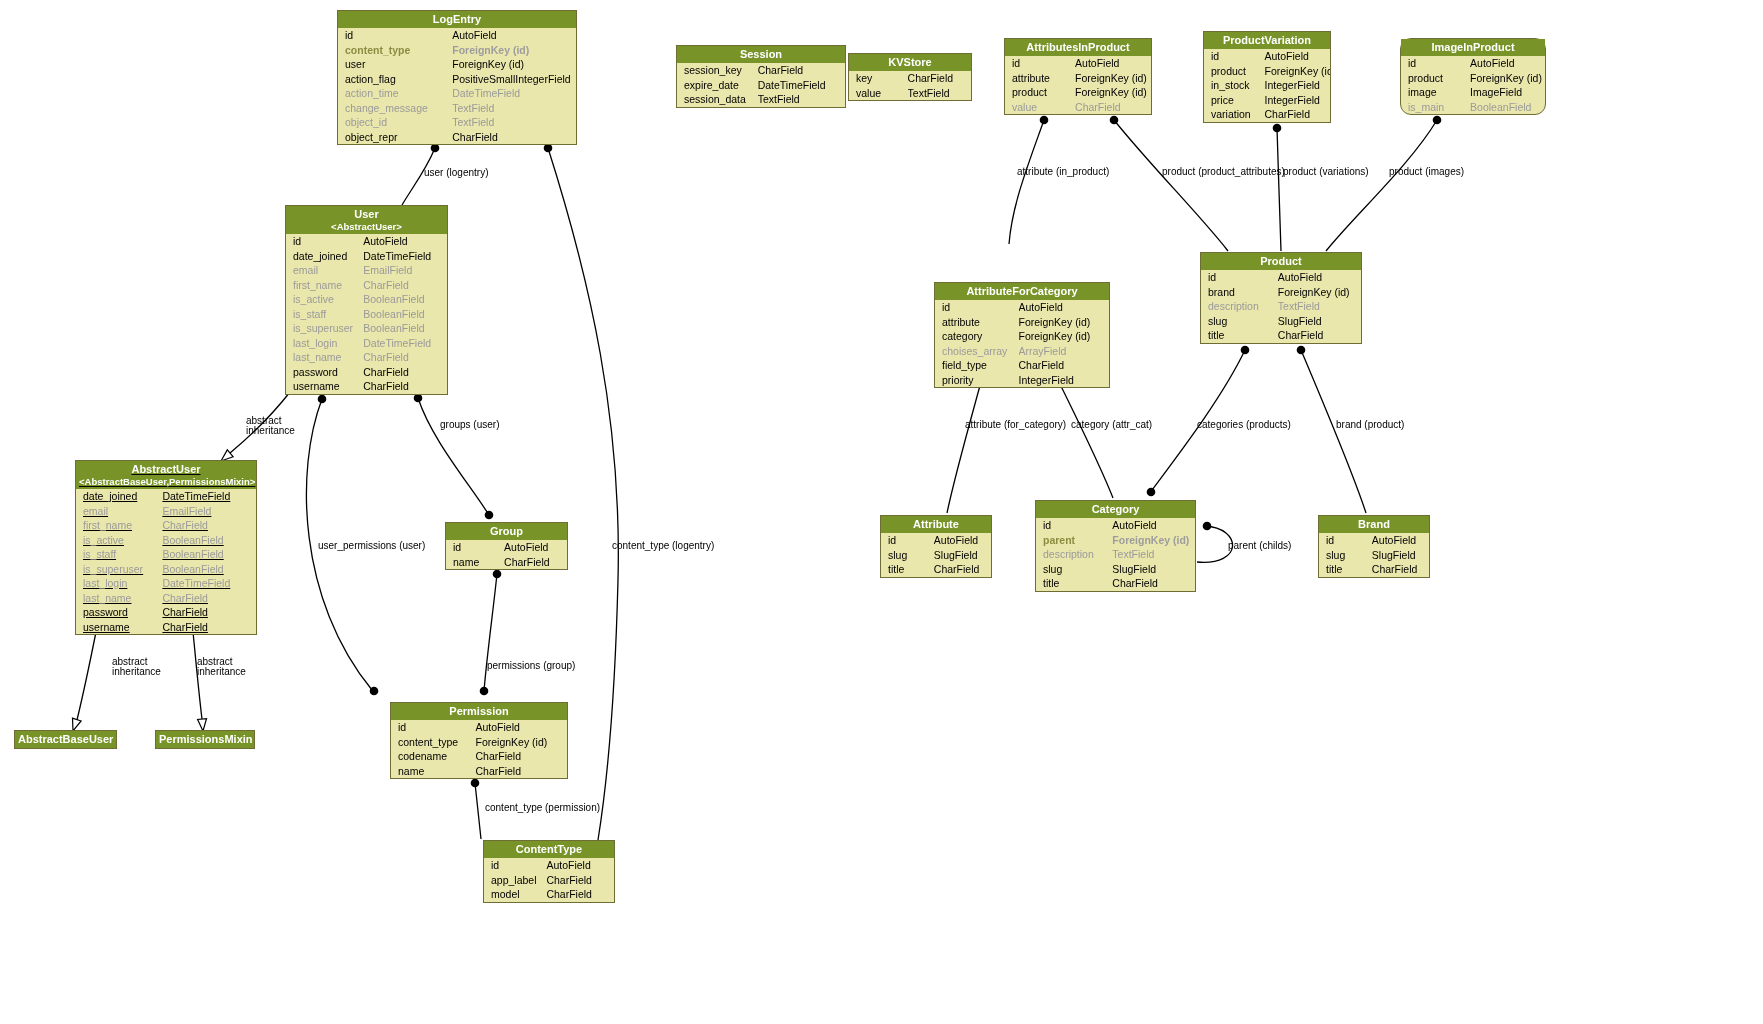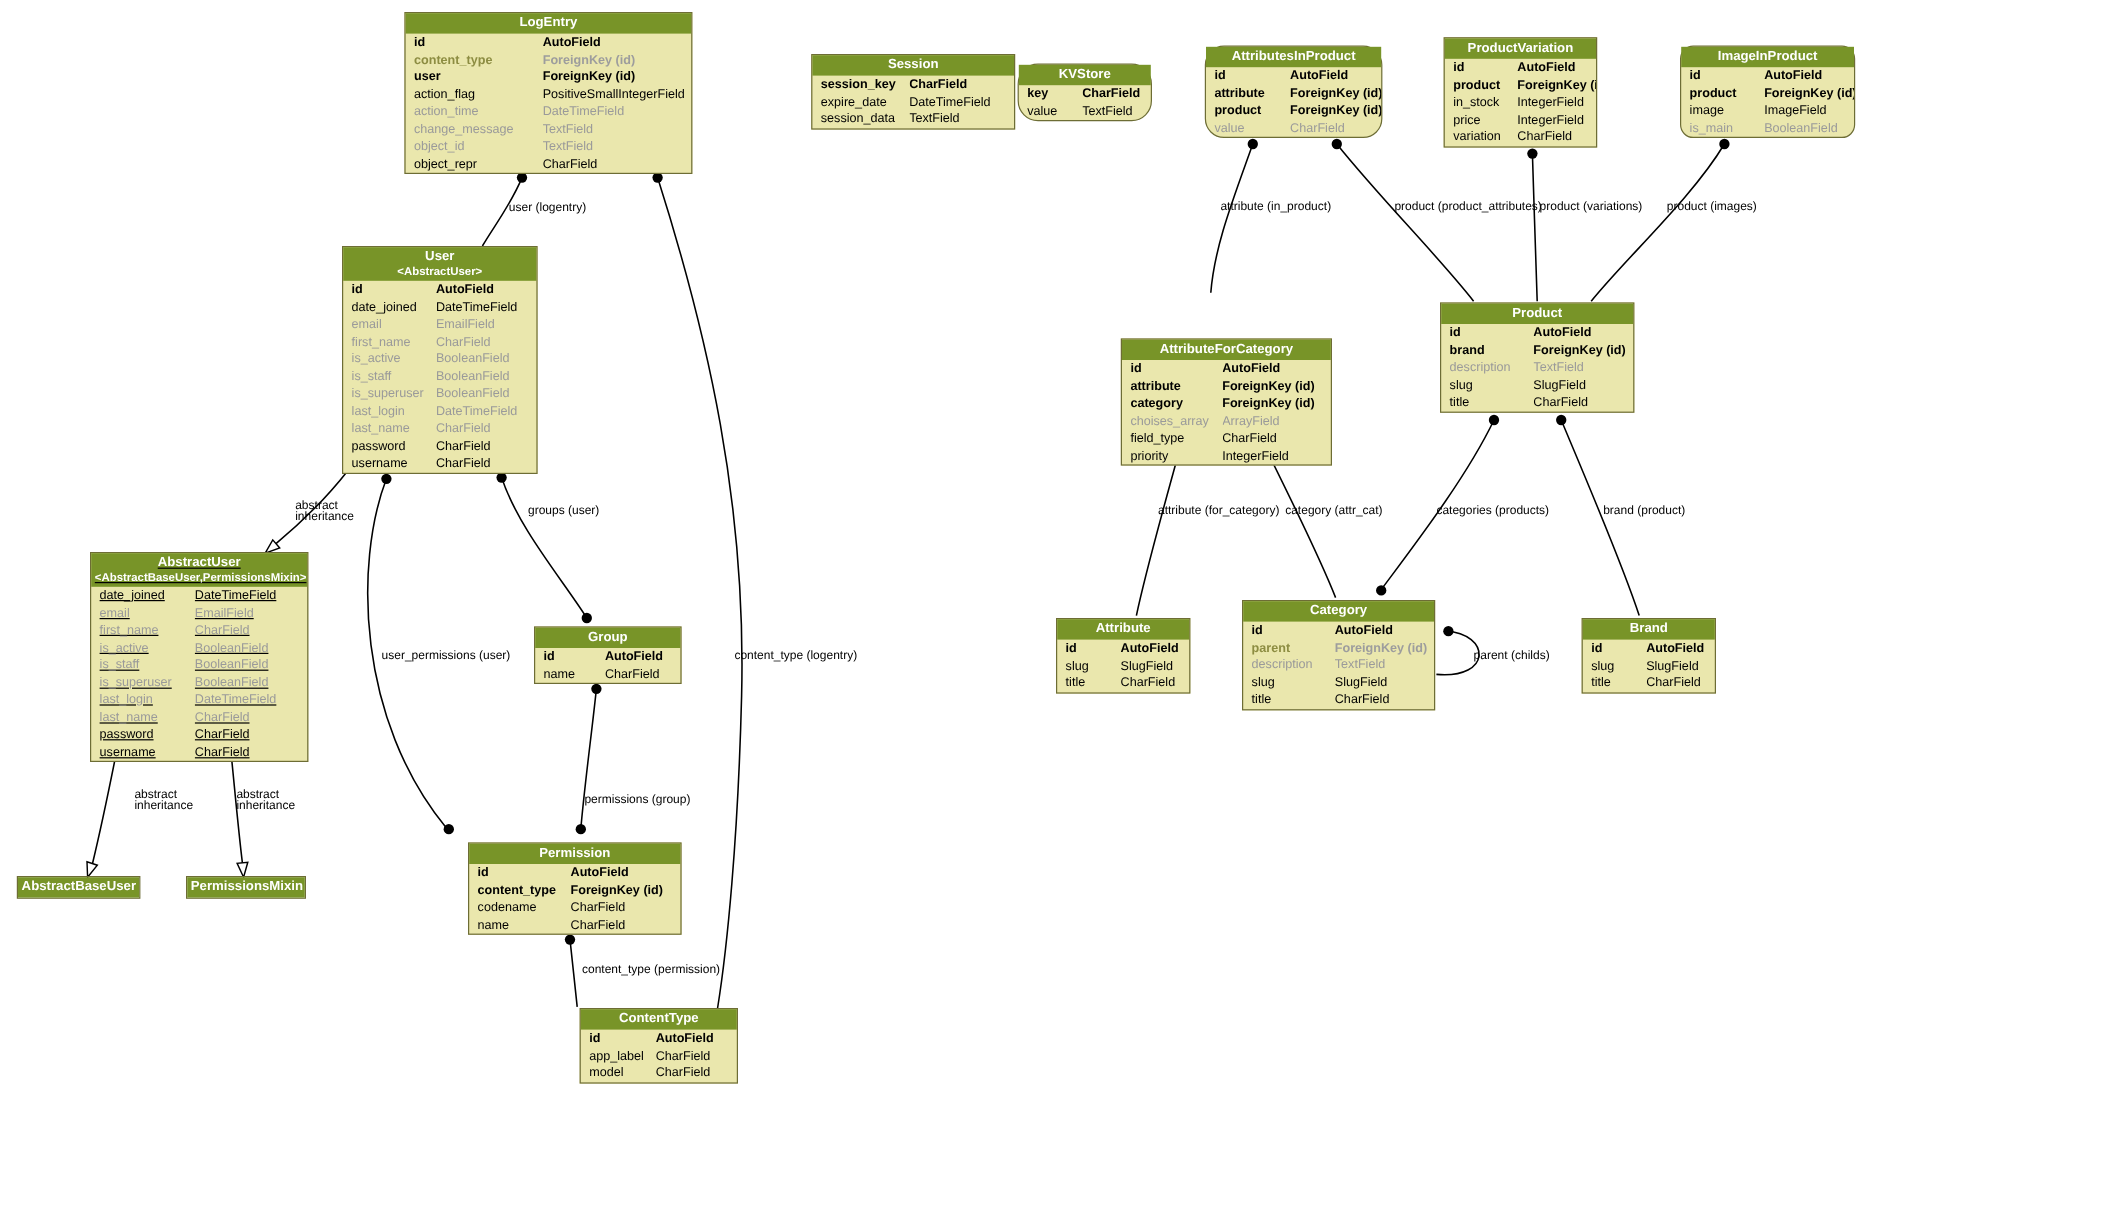--- a/index.html
+++ b/index.html
@@ -14,21 +14,21 @@
     box-sizing:border-box;font-size:10.5px;color:#000;
   }
   .entity-header{
     background:#789428;color:#ffffff;font-weight:bold;text-align:center;
     font-size:11px;line-height:13px;padding:2px 3px;white-space:nowrap;
   }
   .entity-subtitle{font-size:9.5px;font-weight:bold;line-height:11px;}
   .field-row{height:14.5px;line-height:14.5px;white-space:nowrap;display:flex;}
   .f-name{display:inline-block;width:48%;padding-left:7px;box-sizing:border-box;overflow:hidden;}
   .f-type{display:inline-block;width:52%;box-sizing:border-box;overflow:hidden;}
-  .style-bold{font-weight:bold;}
+  .style-bold{font-weight:normal;}
   .style-muted{color:#9a9a9a;}
   .style-bold-muted{font-weight:bold;}
   .style-bold-muted .f-name{color:#8d8d42;}
   .style-bold-muted .f-type{color:#9d9d9d;}
   .edge-label{font-family:"Liberation Sans",sans-serif;font-size:10px;fill:#000;}
 </style>
 </head>
 <body>
 
 <div id="canvas">
@@ -143,34 +143,34 @@
         </div>
         <div class="field-row style-normal">
           <span class="f-name">expire_date</span>
           <span class="f-type">DateTimeField</span>
         </div>
         <div class="field-row style-normal">
           <span class="f-name">session_data</span>
           <span class="f-type">TextField</span>
         </div>
       </div>
-      <div class="entity" style="left: 848px; top: 53px; width: 112px; border-radius: 17px;">
+      <div class="entity" style="left: 848px; top: 53px; width: 124px;">
         <div class="entity-header">
           <div>KVStore</div>
         </div>
         <div class="field-row style-bold">
           <span class="f-name">key</span>
           <span class="f-type">CharField</span>
         </div>
         <div class="field-row style-normal">
           <span class="f-name">value</span>
           <span class="f-type">TextField</span>
         </div>
       </div>
-      <div class="entity" style="left: 1004px; top: 38px; width: 148px; border-radius: 16px;">
+      <div class="entity" style="left: 1004px; top: 38px; width: 148px;">
         <div class="entity-header">
           <div>AttributesInProduct</div>
         </div>
         <div class="field-row style-bold">
           <span class="f-name">id</span>
           <span class="f-type">AutoField</span>
         </div>
         <div class="field-row style-bold">
           <span class="f-name">attribute</span>
           <span class="f-type">ForeignKey (id)</span>

